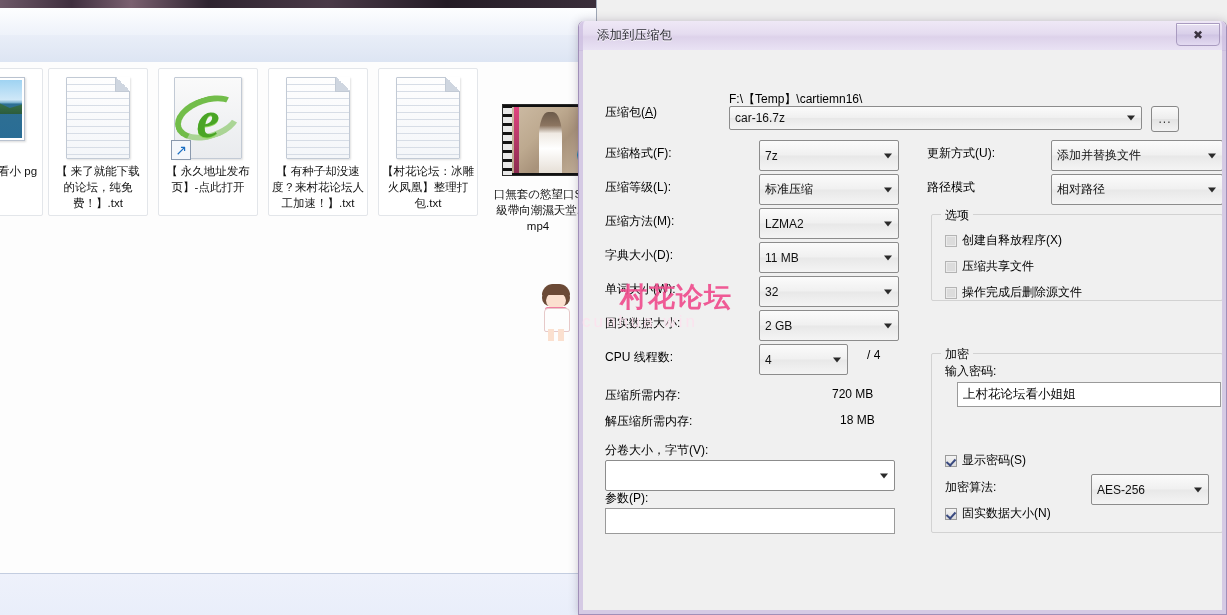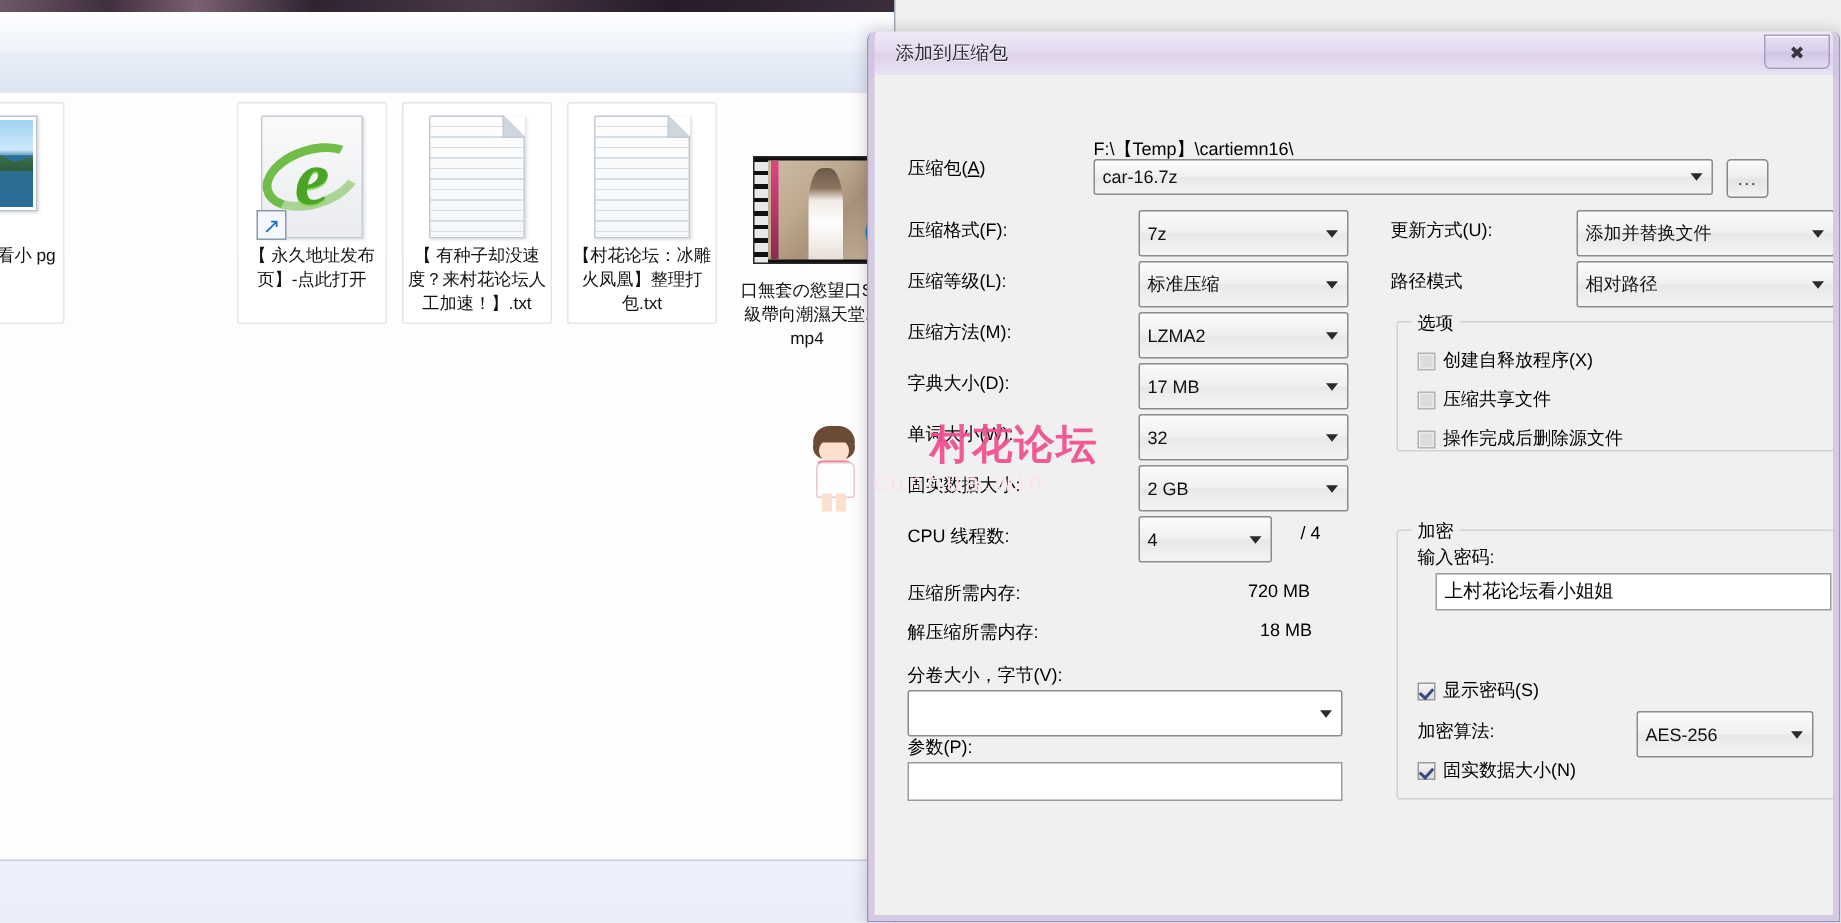--- a/index.html
+++ b/index.html
@@ -335,20 +335,26 @@
         <div class="thumb">
           <div class="ico-img">
               <div class="pic"></div>
             </div>
         </div>
         <div class="cap">码：】
 坛看小
 pg</div>
       </div>
 
+      <div class="tile" style="left:48px;top:6px;">
+        <div class="thumb">
+          <div class="ico-txt"></div>
+        </div>
+        <div class="cap">【 来了就能下载的论坛，纯免费！】.txt</div>
+      </div>
 
       <div class="tile" style="left:158px;top:6px;">
         <div class="thumb">
           <div class="ico-ie">
             <div class="ring"></div>
             <div class="e">e</div>
             <div class="shortcut">↗</div>
           </div>
         </div>
         <div class="cap">【 永久地址发布页】-点此打开</div>
@@ -429,21 +435,21 @@
       </div>
       <div class="combo" style="left:176px;top:124px;width:140px;">
         <span>标准压缩</span>
           <span class="arrow"></span>
       </div>
       <div class="combo" style="left:176px;top:158px;width:140px;">
         <span>LZMA2</span>
           <span class="arrow"></span>
       </div>
       <div class="combo" style="left:176px;top:192px;width:140px;">
-        <span>17 MB</span>
+        <span>11 MB</span>
           <span class="arrow"></span>
       </div>
       <div class="combo" style="left:176px;top:226px;width:140px;">
         <span>32</span>
           <span class="arrow"></span>
       </div>
       <div class="combo" style="left:176px;top:260px;width:140px;">
         <span>2 GB</span>
           <span class="arrow"></span>
       </div>

